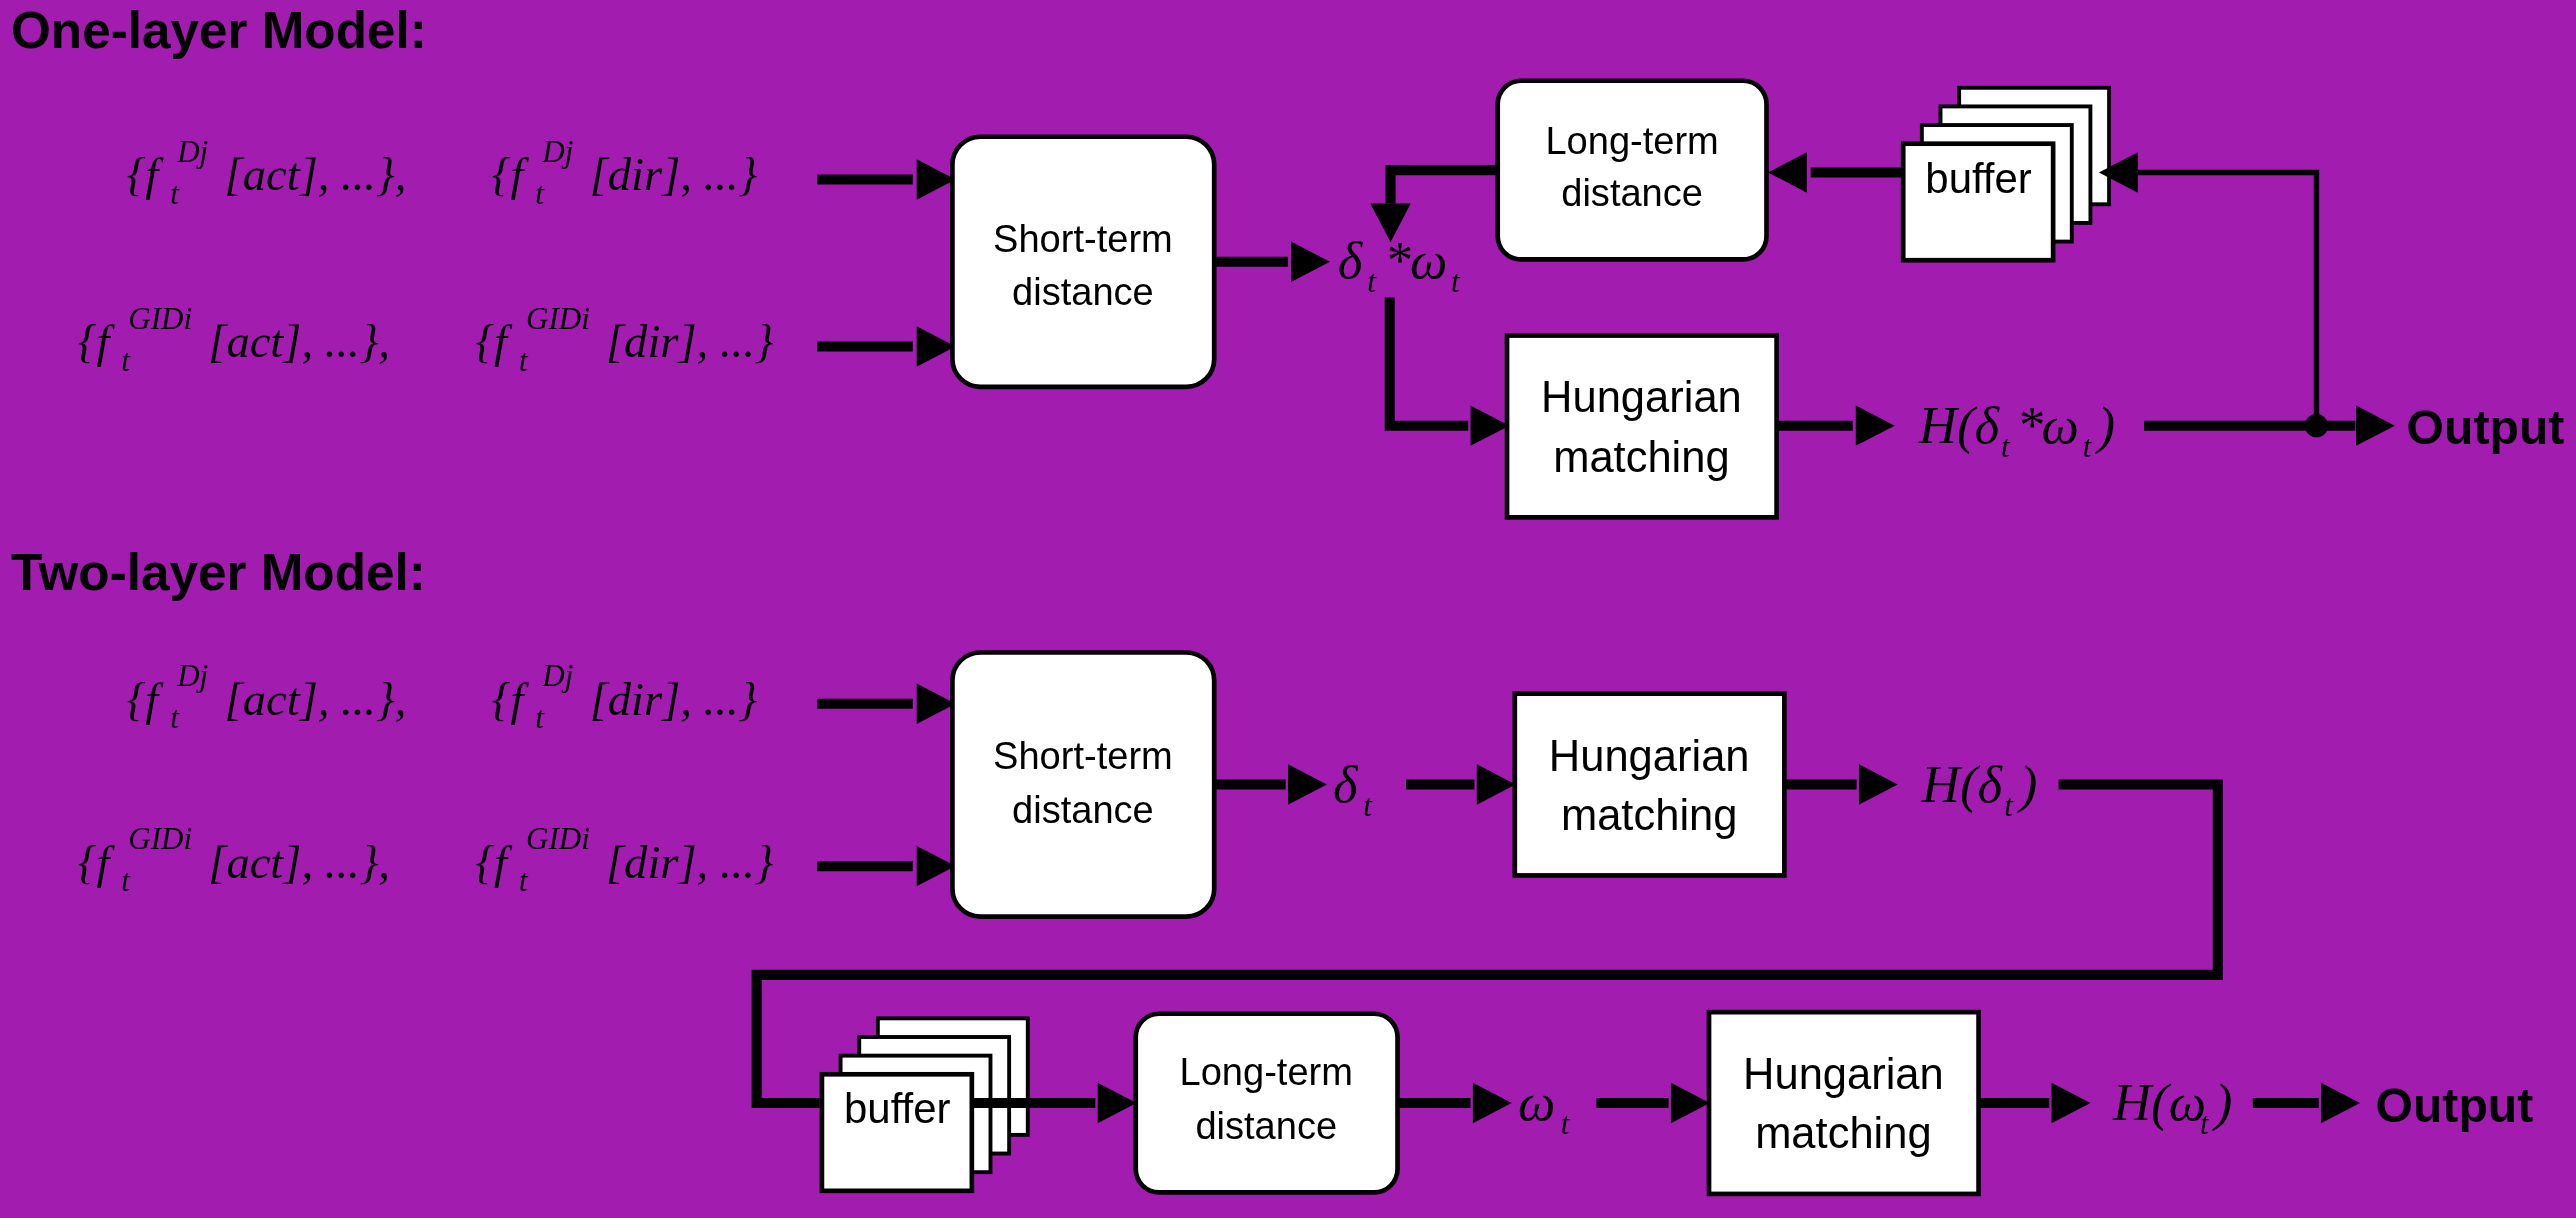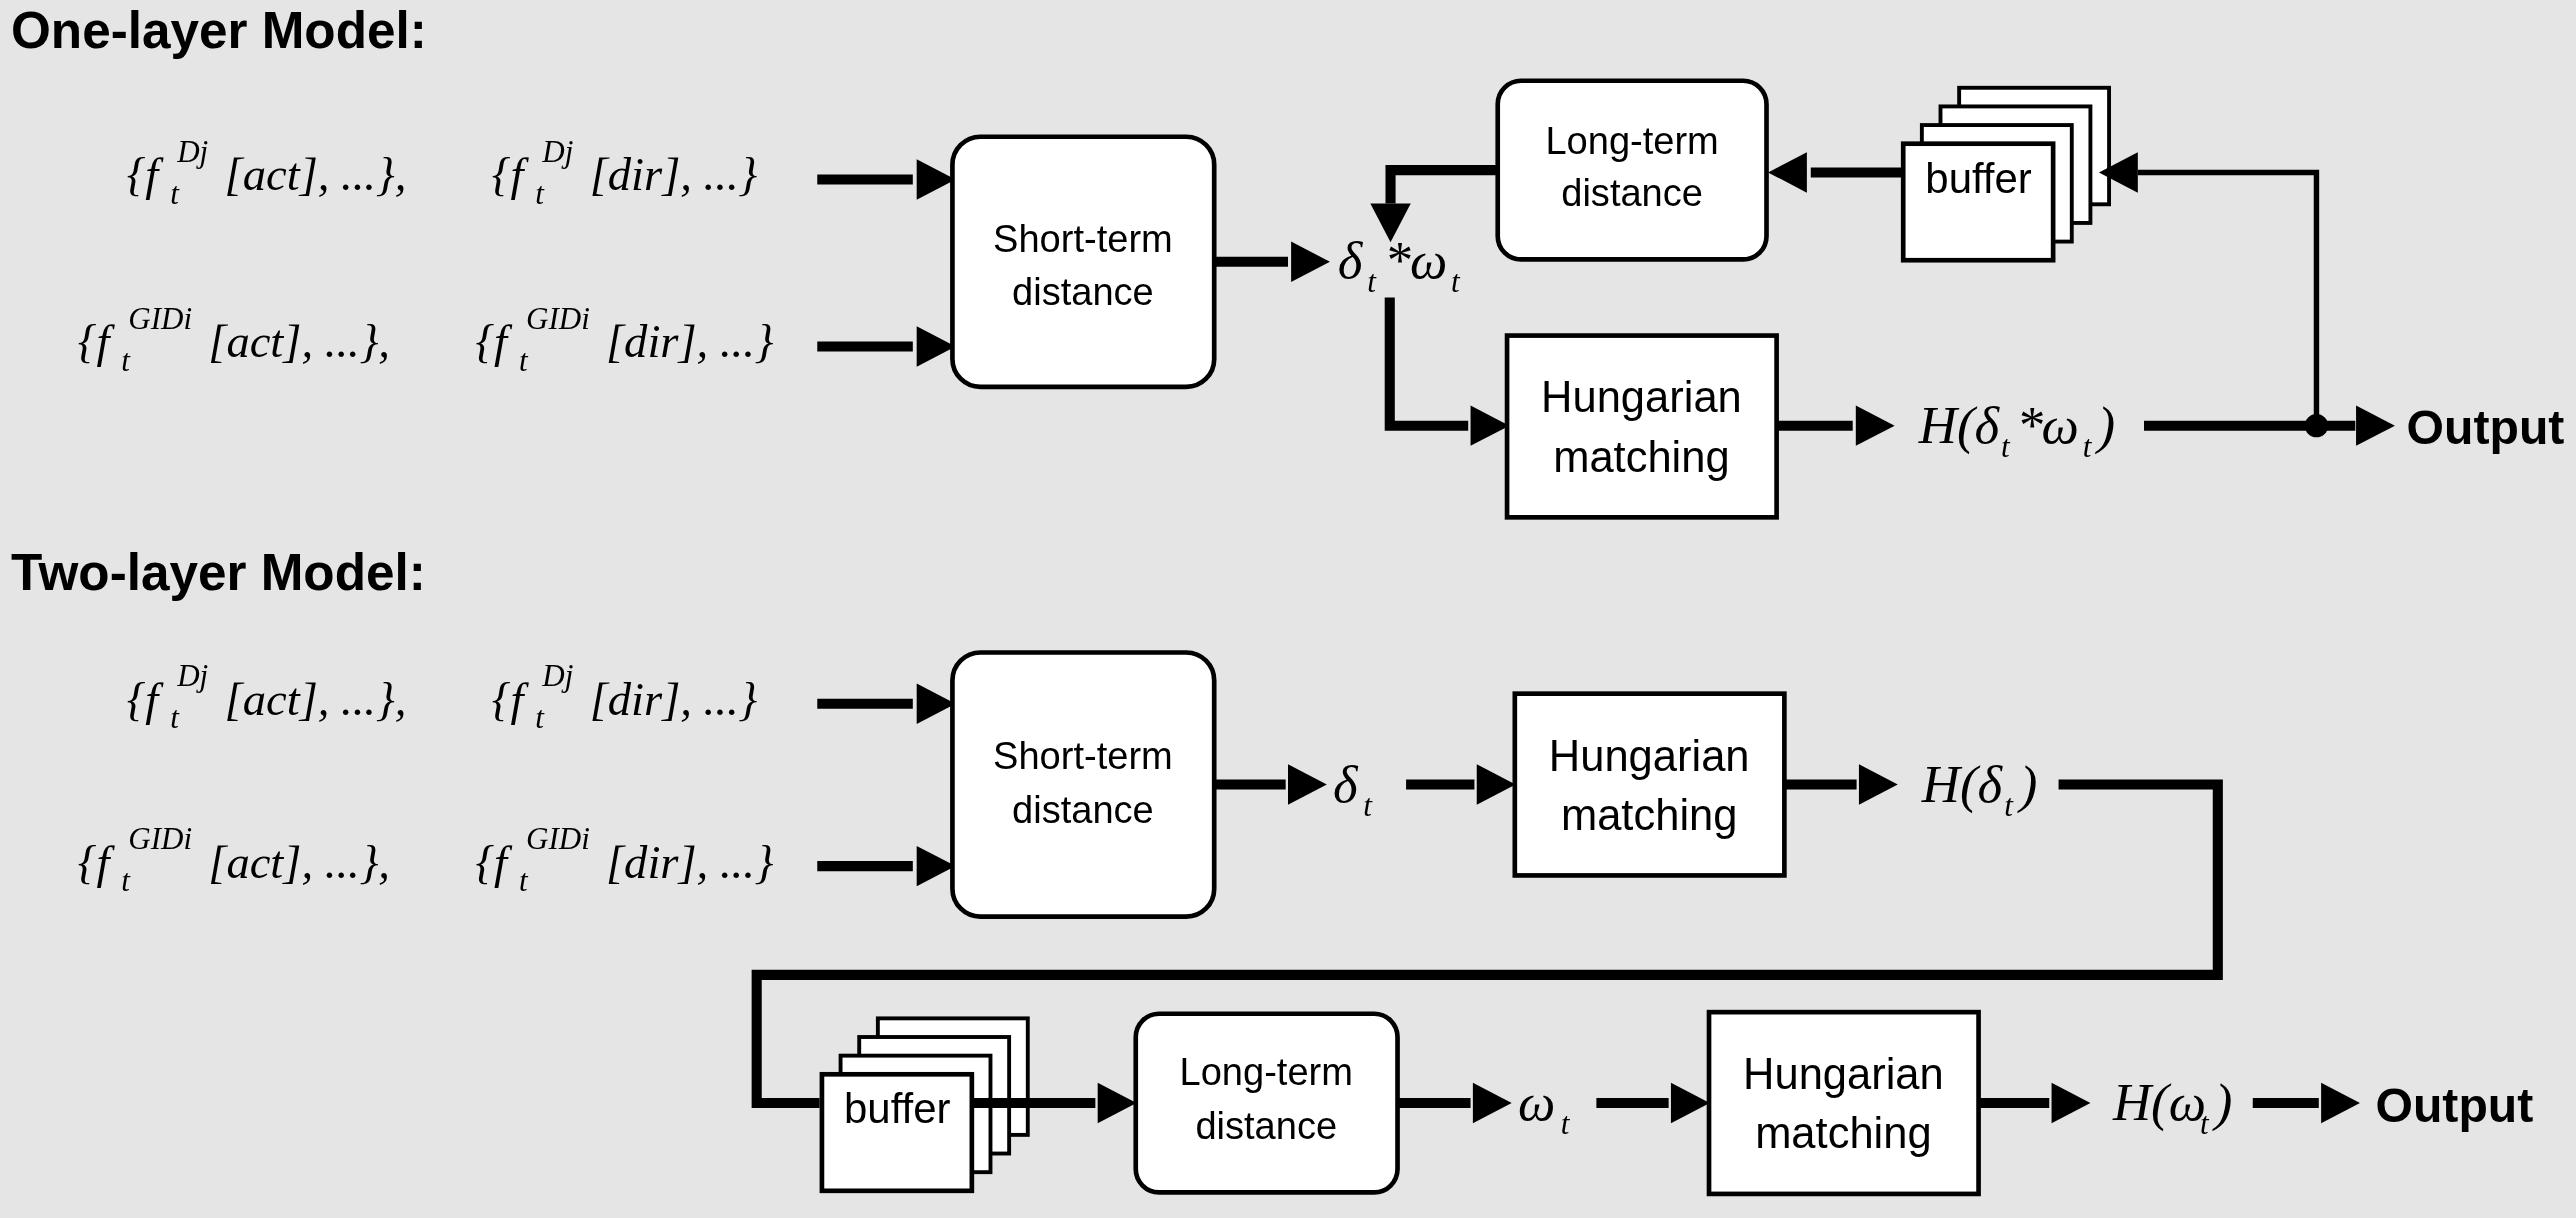--- a/index.html
+++ b/index.html
@@ -10,21 +10,21 @@
   body {
     width: 2576px;
     height: 1218px;
     font-family: "Liberation Sans", sans-serif;
     overflow: hidden;
   }
   #diagram-root {
     position: relative;
     width: 2576px;
     height: 1218px;
-    background: #e5e5e5;
+    background: #a21caf;
   }
   svg#diagram-svg {
     position: absolute;
     top: 0;
     left: 0;
     width: 2576px;
     height: 1218px;
     display: block;
   }
   .section-title {

